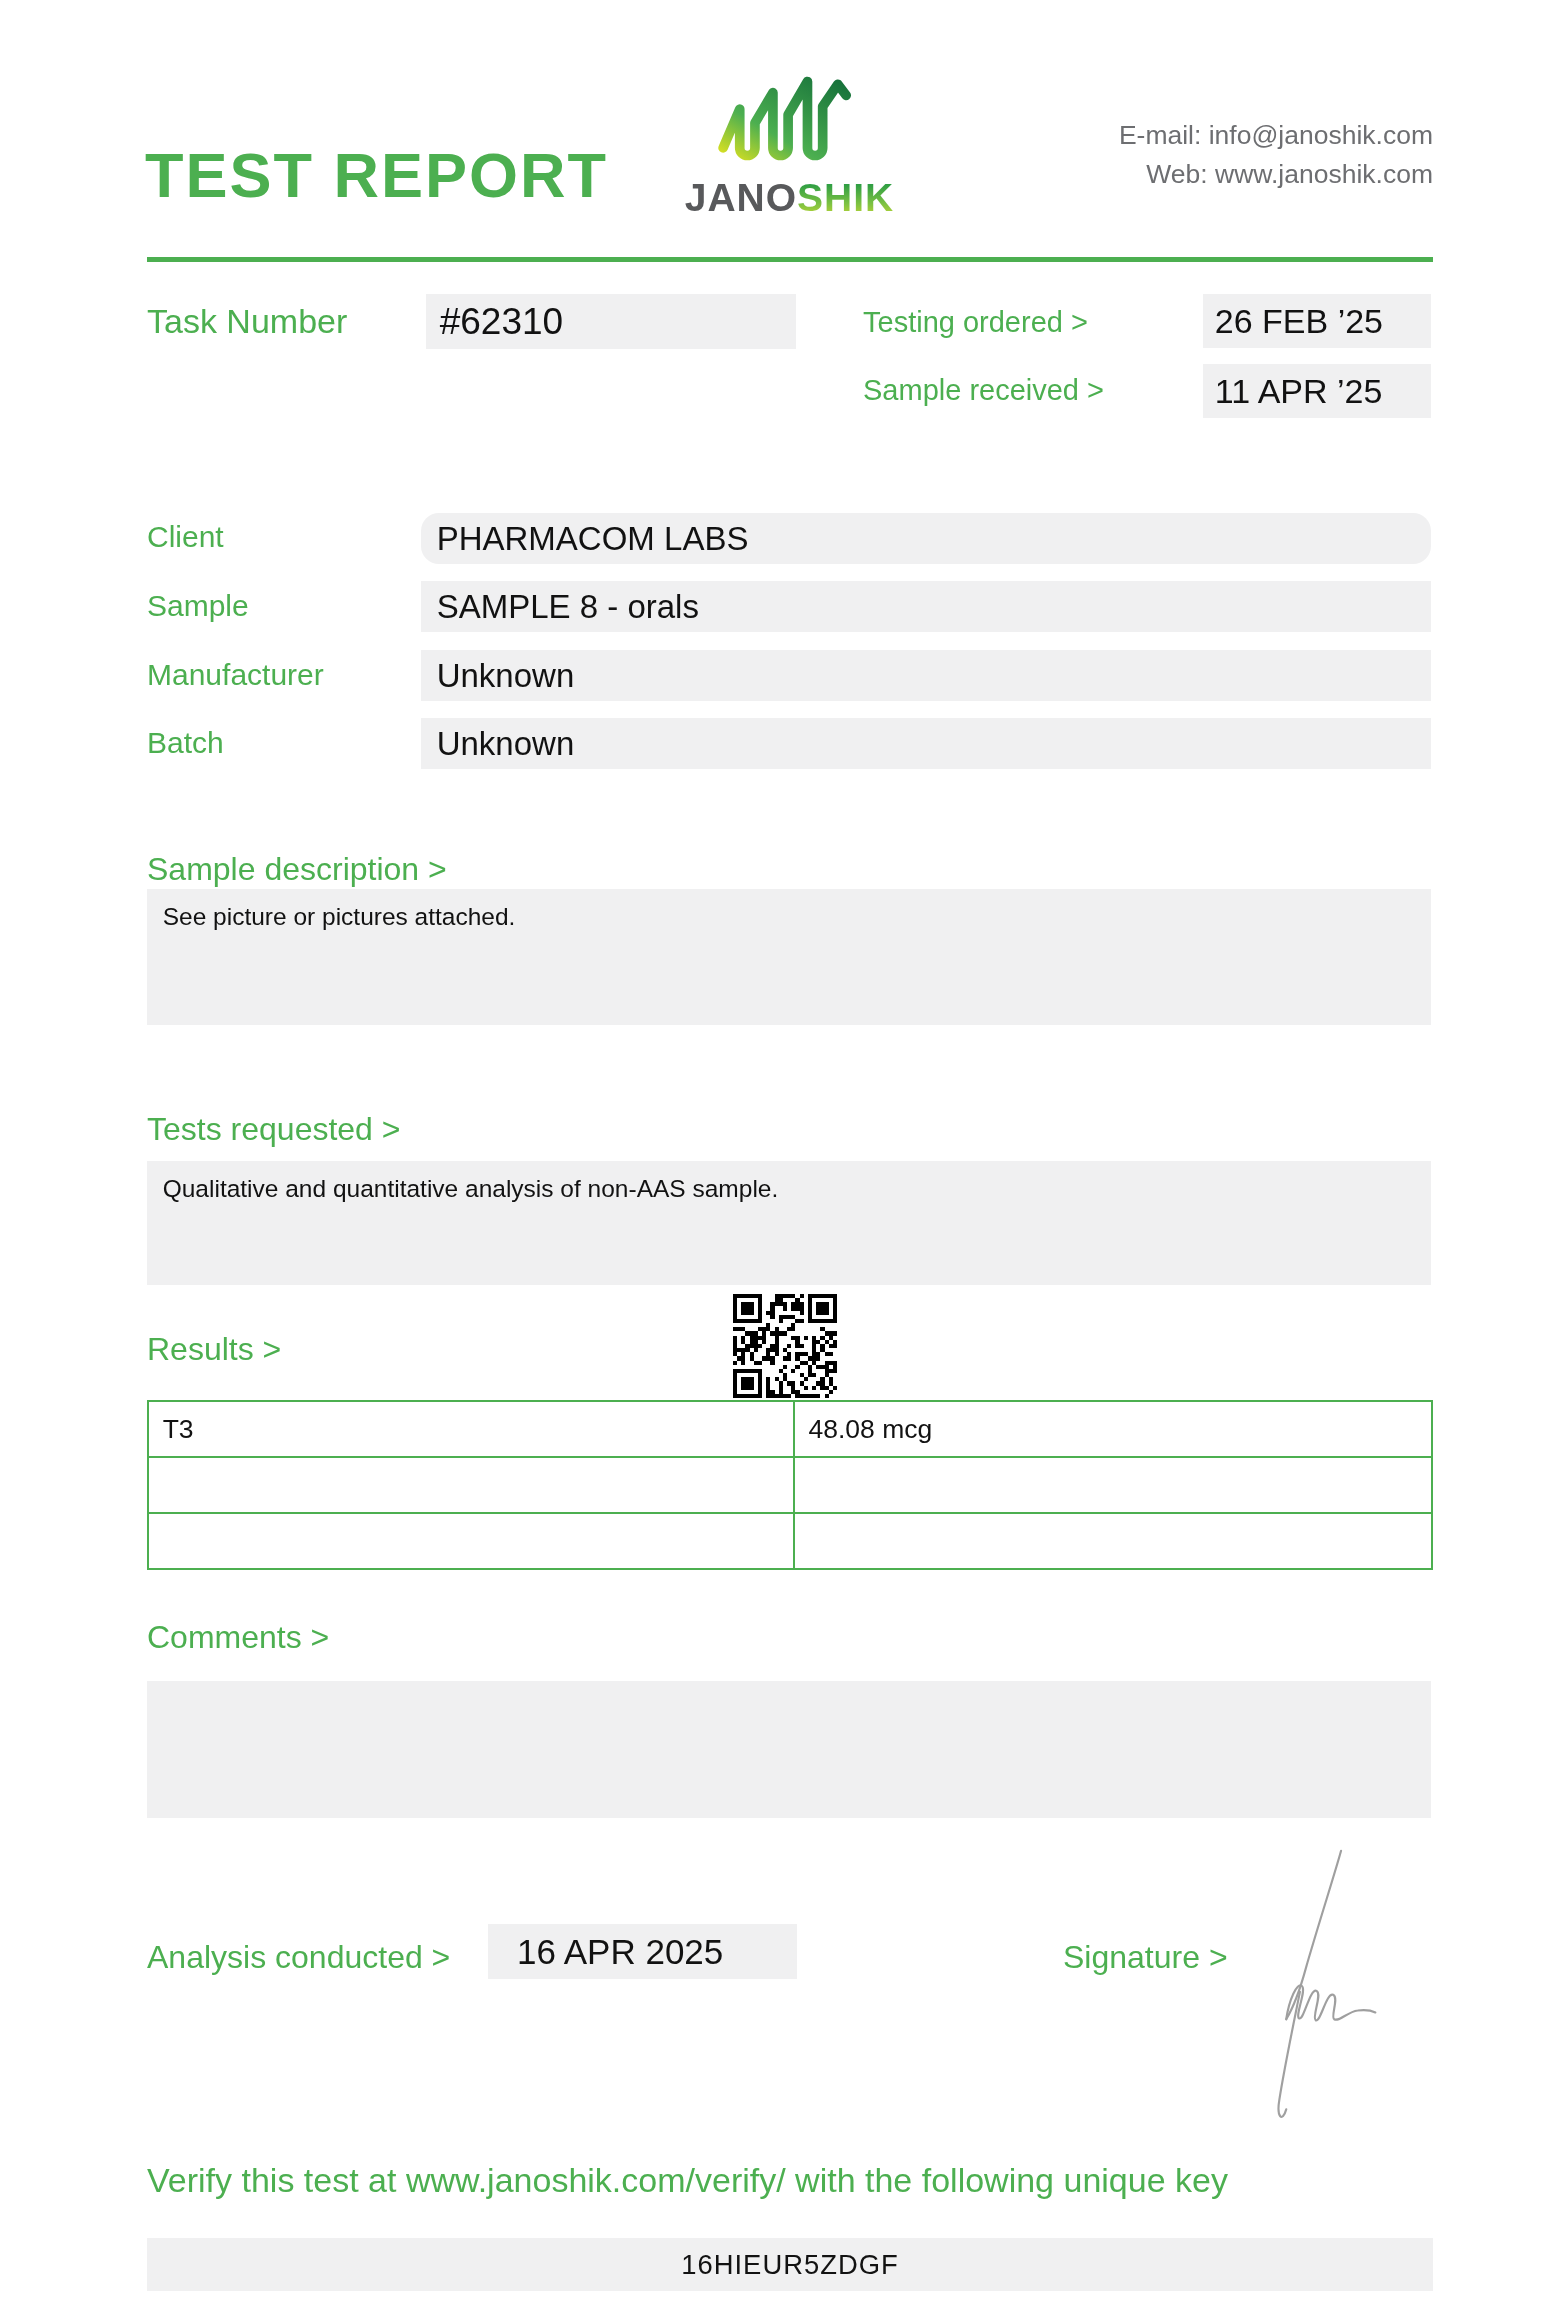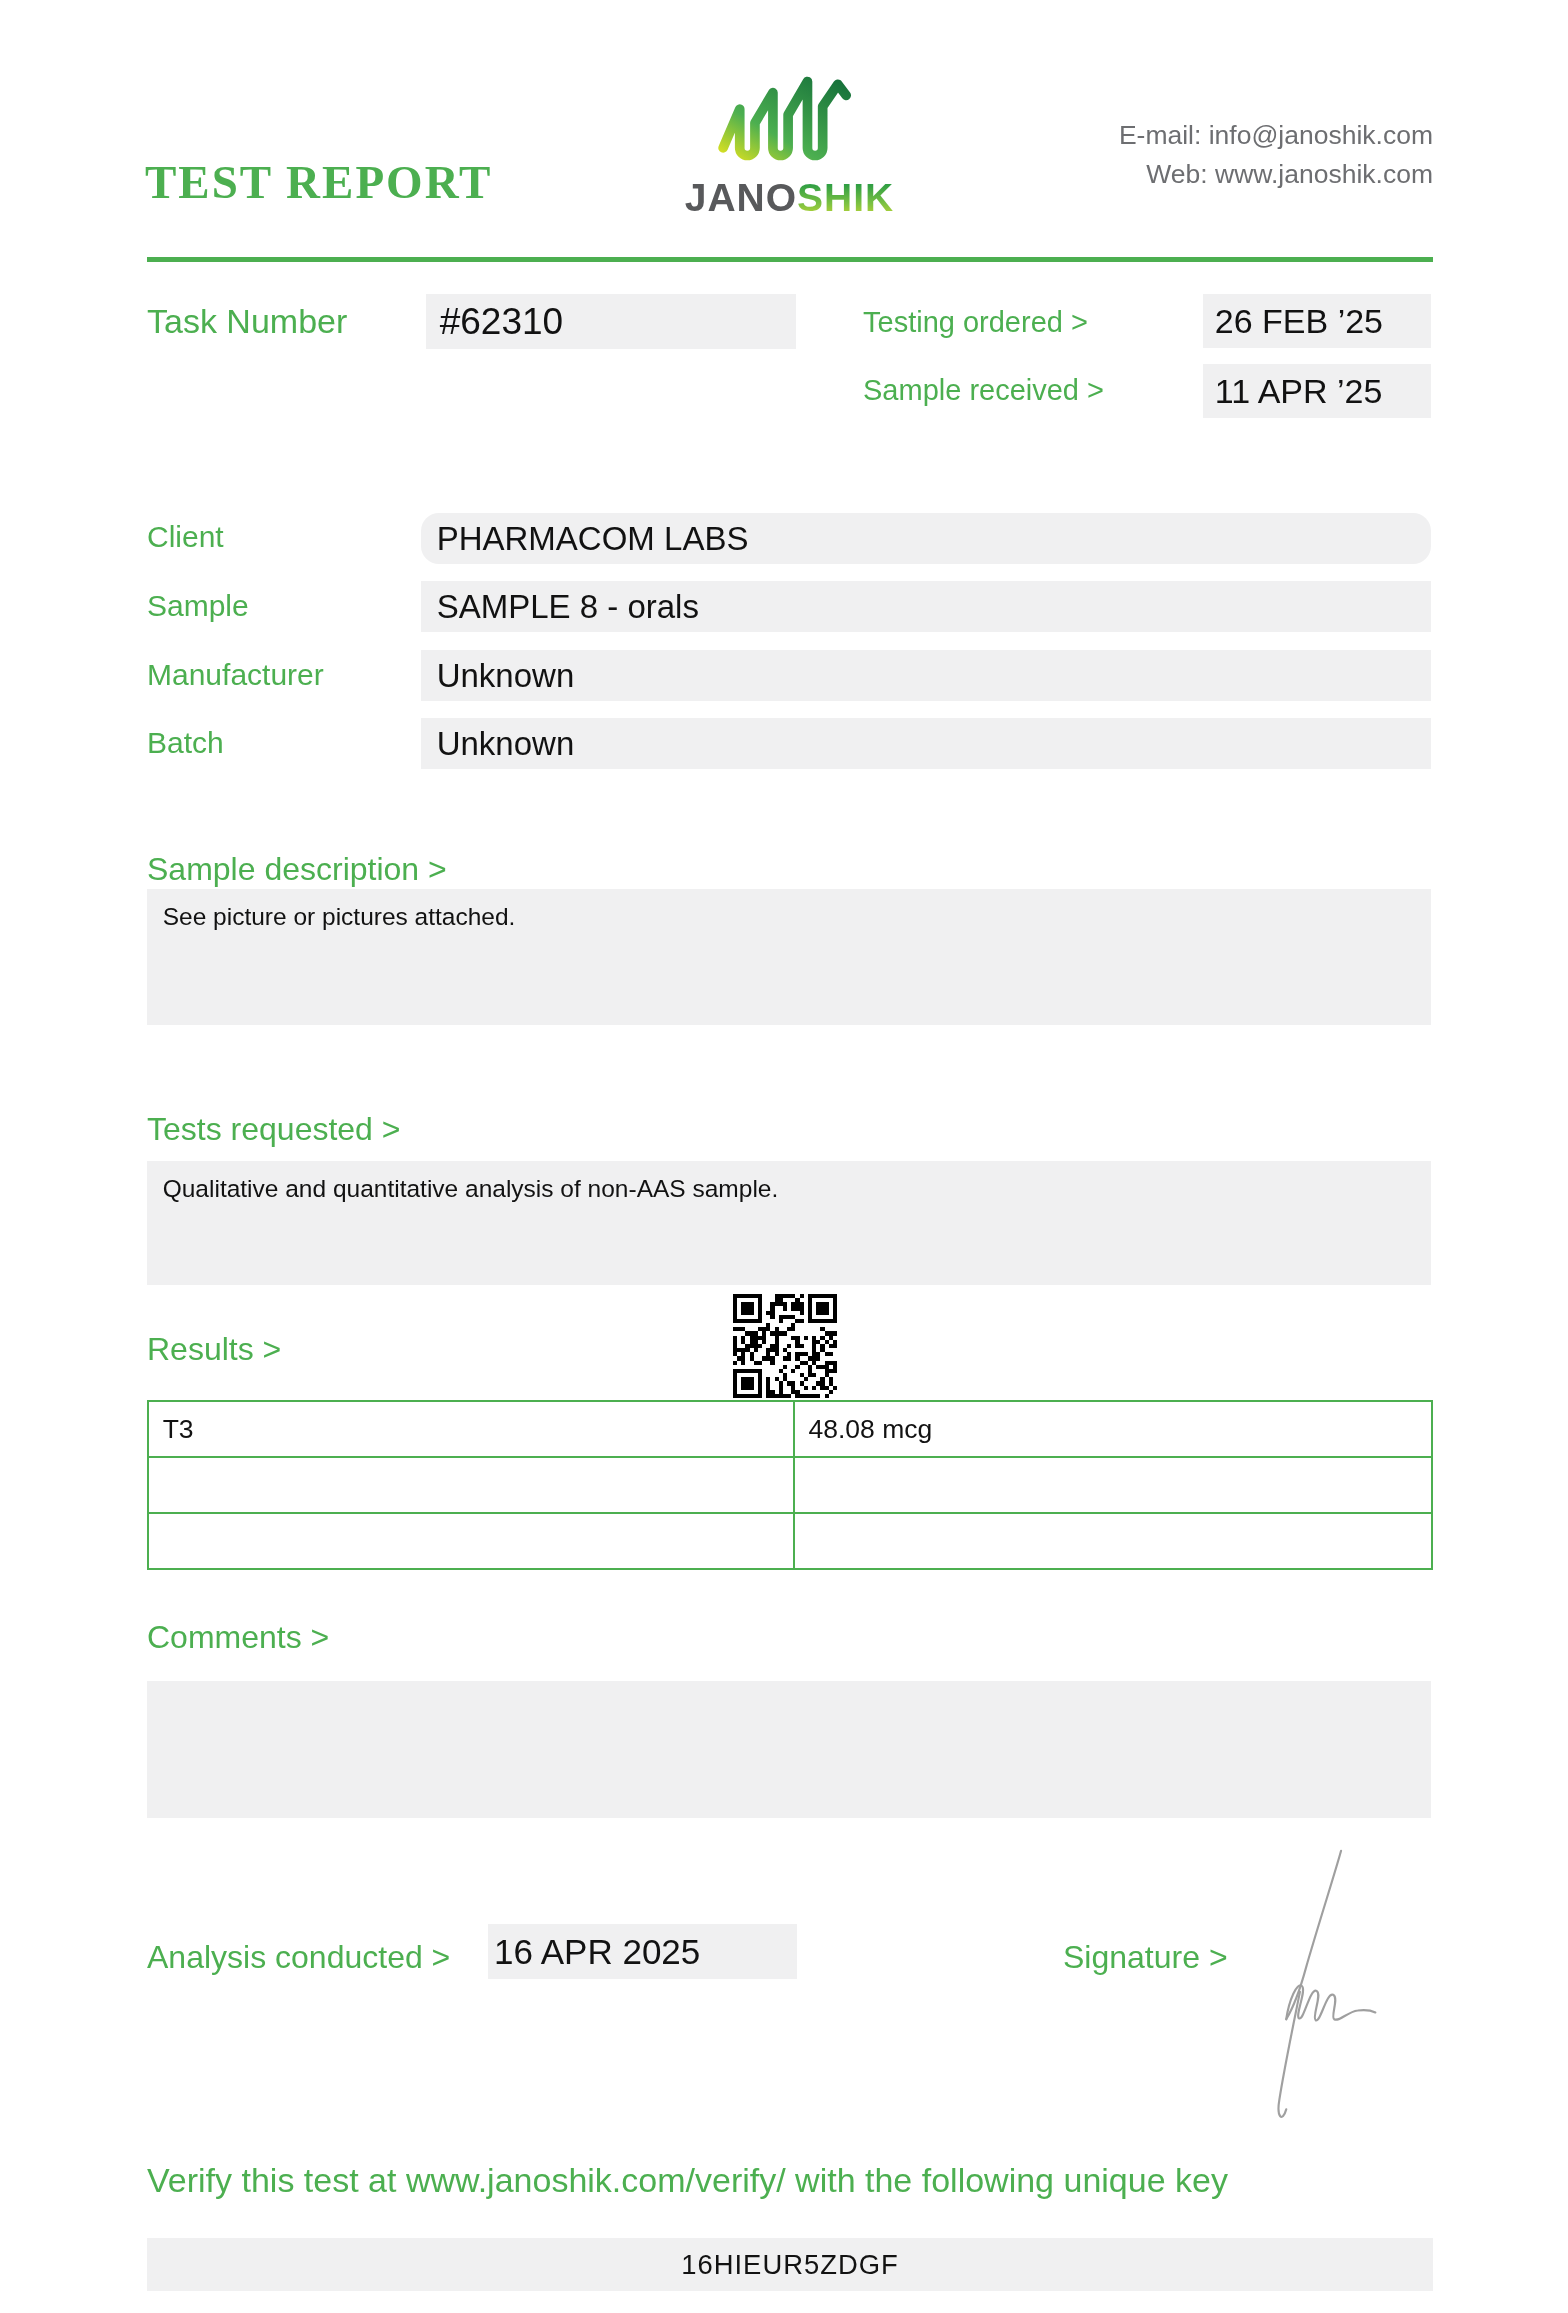--- a/index.html
+++ b/index.html
@@ -8,22 +8,22 @@
     --box:#f0f0f1;
     --ink:#121212;
     --gray:#6d6e71;
     --logo-gray:#58595b;
   }
   *{margin:0;padding:0;box-sizing:border-box;}
   html,body{background:#ffffff;}
   body{font-family:"Liberation Sans", sans-serif;}
   .page{position:relative;width:1568px;height:2313px;background:#fff;overflow:hidden;}
 
-  .title{position:absolute;left:145px;top:155px;font-size:47px;font-weight:600;
-         color:var(--green);letter-spacing:2px;white-space:nowrap;font-family:Liberation Serif, serif;}
+  .title{position:absolute;left:145px;top:139px;font-size:63px;font-weight:600;
+         color:var(--green);letter-spacing:2px;white-space:nowrap;}
 
   .logo{position:absolute;left:667px;top:76px;width:245px;text-align:center;}
   .logo-icon{display:block;margin:0 auto;}
   .logo-word{margin-top:6px;font-size:39px;font-weight:700;letter-spacing:1px;white-space:nowrap;}
   .logo-word .jano{color:var(--logo-gray);}
   .logo-word .shik{background:linear-gradient(180deg,#2f9e44 20%,#7dc242 65%,#c9d831 100%);
                    -webkit-background-clip:text;background-clip:text;color:transparent;}
 
   .contact{position:absolute;right:135px;top:116px;text-align:right;
            color:var(--gray);font-size:26.5px;line-height:39px;}
@@ -49,21 +49,21 @@
   .qr{position:absolute;left:733px;top:1294px;width:104px;height:104px;}
 
   .results-table{position:absolute;left:147px;top:1400px;width:1286px;
                  border-collapse:collapse;table-layout:fixed;}
   .results-table td{border:2.9px solid var(--green);height:56px;font-size:26.5px;color:var(--ink);
                     padding:0 0 0 13.7px;background:#fff;vertical-align:middle;}
   .results-table td.c0{width:50.3%;}
 
   .analysis-label{position:absolute;left:147px;top:1939px;font-size:32px;color:var(--green);}
   .analysis-box{position:absolute;left:488px;top:1924px;width:309px;height:55px;background:var(--box);}
-  .analysis-box .val{font-size:35px;line-height:55px;padding-left:6px;color:var(--ink);white-space:nowrap;}
+  .analysis-box .val{font-size:35px;line-height:55px;padding-left:29px;color:var(--ink);white-space:nowrap;}
   .signature-label{position:absolute;left:1063px;top:1939px;font-size:32px;color:var(--green);}
   .signature{position:absolute;left:1247px;top:1843px;}
 
   .verify{position:absolute;left:147px;top:2161px;width:1286px;font-size:34px;
           color:var(--green);white-space:nowrap;}
   .key-box{position:absolute;left:147px;top:2238px;width:1286px;height:53px;background:var(--box);
            text-align:center;}
   .key-box .val{font-size:27.4px;line-height:53px;letter-spacing:1px;color:var(--ink);}
 </style>
 </head>

